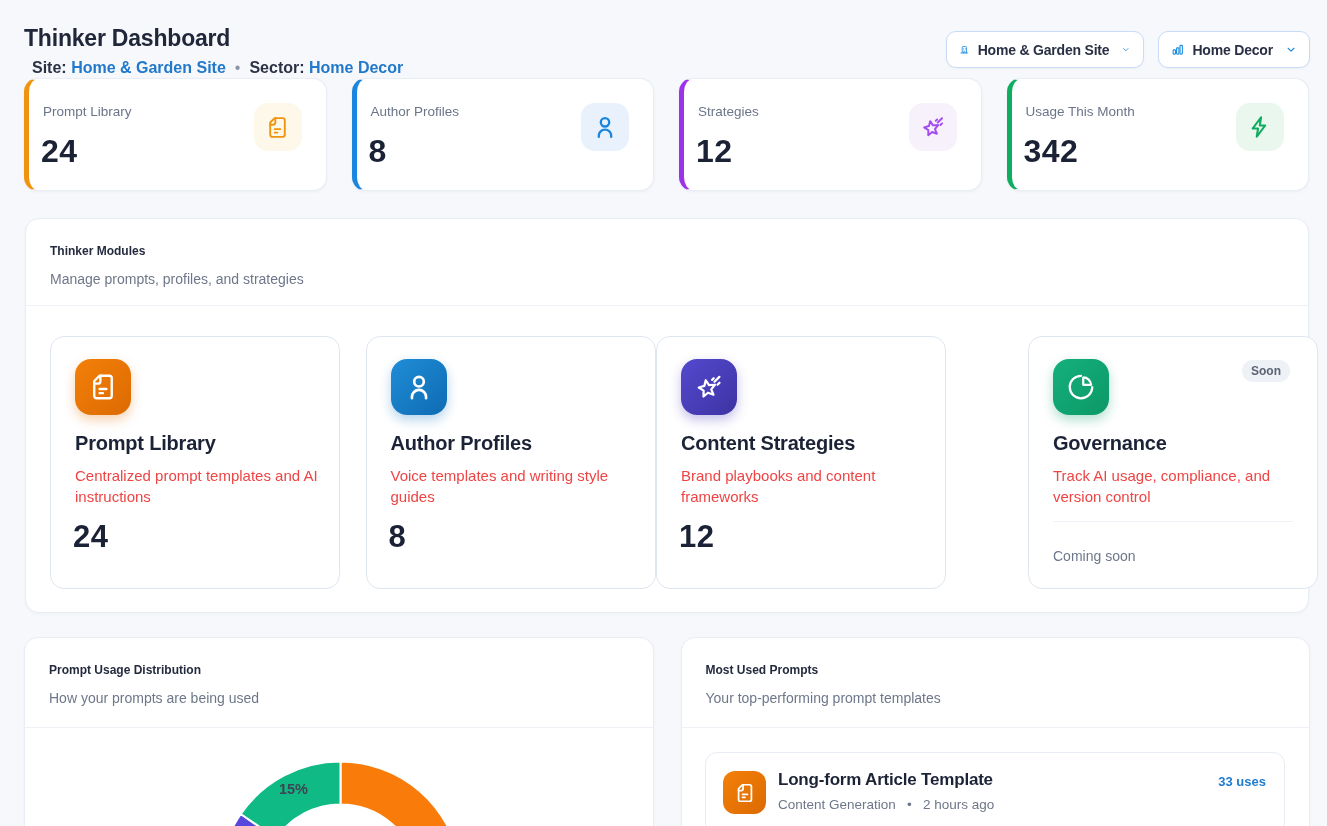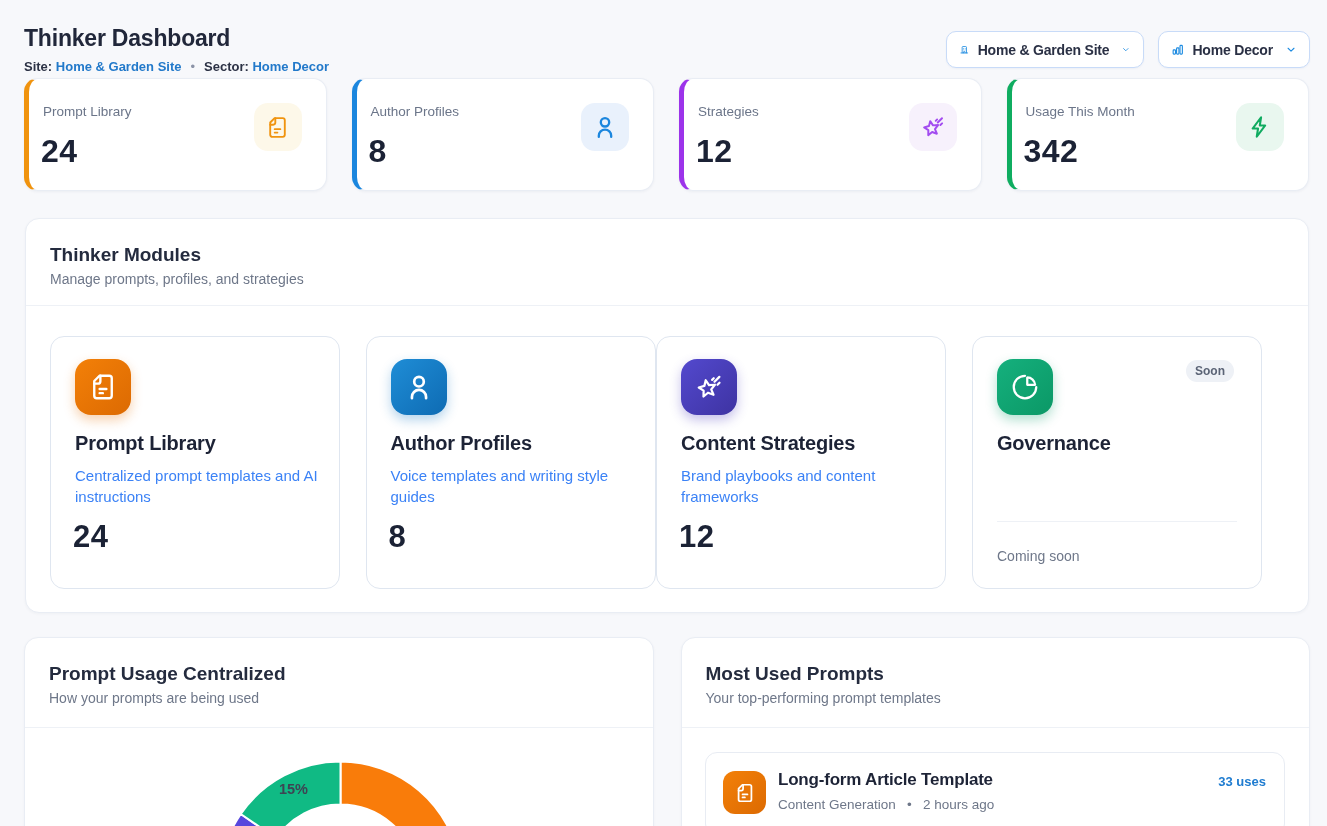--- a/index.html
+++ b/index.html
@@ -2,45 +2,45 @@
 <html><head>
 <meta charset="utf-8">
 <style>
 * { margin:0; padding:0; box-sizing:border-box; }
 html,body { width:1327px; height:826px; overflow:hidden; }
 body { background:#f7f8fb; font-family:"Liberation Sans",sans-serif; }
 .page { position:relative; width:1327px; height:826px; }
 
 
 .h1 { position:absolute; left:24px; top:25px; font-size:23px; font-weight:700; color:#21273a; letter-spacing:-0.2px; }
-.sub { position:absolute; left:24px; top:59px; font-size:13px; color:#2c3245; font-weight:700; }
+.sub { position:absolute; left:32px; top:59px; font-size:16px; color:#2c3245; font-weight:700; }
 .sub a { color:#2279ca; text-decoration:none; font-weight:700; }
 .sub .dot { color:#8b93a7; font-weight:400; padding:0 9px; }
 
 
 .tbtn { position:absolute; top:31px; height:37px; background:#fff; border:1.5px solid #c8dbf8; border-radius:10px; display:flex; align-items:center; padding:0 13px; gap:9px; box-shadow:0 1px 2px rgba(40,70,130,.05); }
 .tbtn .lbl { font-size:14px; font-weight:700; color:#2a3044; letter-spacing:-0.2px; white-space:nowrap; }
 
 
 .stat { position:absolute; top:78px; width:302.5px; height:113px; background:#fff; border:1px solid #e9edf4; border-left-width:5px; border-radius:14px; box-shadow:0 1px 3px rgba(25,40,80,.05); }
 .stat-label { position:absolute; left:14px; top:25px; font-size:13.5px; color:#6b7589; }
 .stat-num { position:absolute; left:12px; top:53.5px; font-size:32px; font-weight:700; color:#1b2235; letter-spacing:0.5px; }
 .stat-ic { position:absolute; right:24px; top:24px; width:48px; height:48px; border-radius:14px; display:flex; align-items:center; justify-content:center; }
 
 
 .panel { position:absolute; background:#fff; border:1px solid #e9edf4; border-radius:14px; box-shadow:0 1px 3px rgba(25,40,80,.04); }
-.p-title { position:absolute; left:24px; top:25px; font-size:19px; font-weight:700; color:#242b3e; }
+.p-title { position:absolute; left:24px; top:25px; font-size:12px; font-weight:700; color:#242b3e; }
 .p-sub { position:absolute; left:24px; top:52px; font-size:14px; color:#6e7789; }
 .p-div { position:absolute; left:0; right:0; height:1px; background:#eef1f6; }
 
 
 .mcard { position:absolute; top:117px; width:290px; height:253px; background:#fff; border:1px solid #dfe6f0; border-radius:14px; }
 .mic { position:absolute; left:24px; top:22px; width:56px; height:56px; border-radius:16px; display:flex; align-items:center; justify-content:center; }
 .mtitle { position:absolute; left:24px; top:95px; font-size:20px; font-weight:700; color:#1d2336; letter-spacing:-0.2px; }
-.mdesc { position:absolute; left:24px; top:129px; width:245px; font-size:15px; line-height:20.5px; color:#3b82f6; }
+.mdesc { position:absolute; left:24px; top:129px; width:245px; font-size:15px; line-height:20.5px; color:#ef4444; }
 .mnum { position:absolute; left:22px; top:182px; font-size:31px; font-weight:700; color:#1b2235; letter-spacing:0.5px; }
 .soon { position:absolute; right:27px; top:23px; height:22px; padding:0 9px; background:#eef1f6; border-radius:11px; font-size:12px; font-weight:700; color:#5b6476; display:flex; align-items:center; }
 
 
 .litem { position:absolute; left:23.5px; top:114px; width:580px; height:84px; background:#fff; border:1px solid #e8ecf3; border-radius:12px; }
 .lic { position:absolute; left:17px; top:18px; width:43px; height:43px; border-radius:12px; display:flex; align-items:center; justify-content:center; background:linear-gradient(135deg,#f38008,#dc6a02); }
 .ltitle { position:absolute; left:72px; top:17px; font-size:17px; font-weight:700; color:#1d2336; letter-spacing:-0.2px; }
 .lmeta { position:absolute; left:72px; top:44px; font-size:13.5px; color:#6e7789; }
 .luses { position:absolute; right:18px; top:21px; font-size:13px; font-weight:700; color:#1f7cd0; }
 </style>
@@ -156,36 +156,37 @@
         <svg width="30" height="30" viewBox="0 0 24 24" fill="none" stroke="#fff" stroke-width="1.8" stroke-linecap="round" stroke-linejoin="round">
             <path d="M9.4 6.6 L12.0 10.5 L16.7 10.2 L13.8 13.9 L15.6 18.2 L11.2 16.6 L7.6 19.6 L7.7 14.9 L3.8 12.4 L8.3 11.1 Z"></path>
             <path d="M14.5 6.3l1.3-1.3M16.4 7.8l3.9-3.9M18.8 10.2l1.6-1.6"></path>
           </svg>
       </div>
       <div class="mtitle">Content Strategies</div>
       <div class="mdesc">Brand playbooks and content frameworks</div>
       <div class="mnum">12</div>
     </div>
 
-    <div class="mcard" style="left:946px;text-decoration:underline;">
+    <div class="mcard" style="left:1002px;text-decoration:underline;">
       <div class="mic" style="background:linear-gradient(135deg,#15b07d,#0b9866); box-shadow:0 5px 12px rgba(16,160,110,.32);">
         <svg width="30" height="30" viewBox="0 0 24 24" fill="none" stroke="#fff" stroke-width="1.8" stroke-linecap="round" stroke-linejoin="round">
             <path d="M21 12 A9 9 0 1 1 12 3"></path>
             <path d="M13.8 10.2V4.4a6.3 6.3 0 0 1 6.3 5.8Z"></path>
           </svg>
       </div>
       <div class="soon">Soon</div>
       <div class="mtitle">Governance</div>
+      <div class="mdesc">Track AI usage, compliance, and version control</div>
       <div class="p-div" style="left:24px; right:24px; top:184px;"></div>
       <div style="position:absolute; left:24px; top:211px; font-size:14px; color:#6e7789;text-align:right;">Coming soon</div>
     </div>
   </div>
 
   <div class="panel" style="left:24px; top:637px; width:630px; height:300px;">
-    <div class="p-title">Prompt Usage Centralized</div>
+    <div class="p-title">Prompt Usage Distribution</div>
     <div class="p-sub">How your prompts are being used</div>
     <div class="p-div" style="top:89px;"></div>
     <svg style="position:absolute; left:0; top:87px;" width="630" height="213" viewBox="0 0 630 211">
       <g stroke="#fff" stroke-width="2" stroke-linejoin="round">
         <path fill="#f97c0a" d="M315.5 35.5 A121.0 121.0 0 0 1 352.89 271.58 L339.6 230.68 A78.0 78.0 0 0 0 315.5 78.5 Z"></path>
         <path fill="#3b82f6" d="M352.89 271.58 A121.0 121.0 0 0 1 217.61 227.62 L252.4 202.35 A78.0 78.0 0 0 0 339.6 230.68 Z"></path>
         <path fill="#5747dd" d="M217.61 227.62 A121.0 121.0 0 0 1 215.78 87.96 L251.22 112.32 A78.0 78.0 0 0 0 252.4 202.35 Z"></path>
         <path fill="#10ba84" d="M215.78 87.96 A121.0 121.0 0 0 1 315.5 35.5 L315.5 78.5 A78.0 78.0 0 0 0 251.22 112.32 Z"></path>
       </g>
       <text x="268.5" y="67.5" text-anchor="middle" font-family="Liberation Sans,sans-serif" font-size="14.5" font-weight="bold" fill="#3d4453">15%</text>

